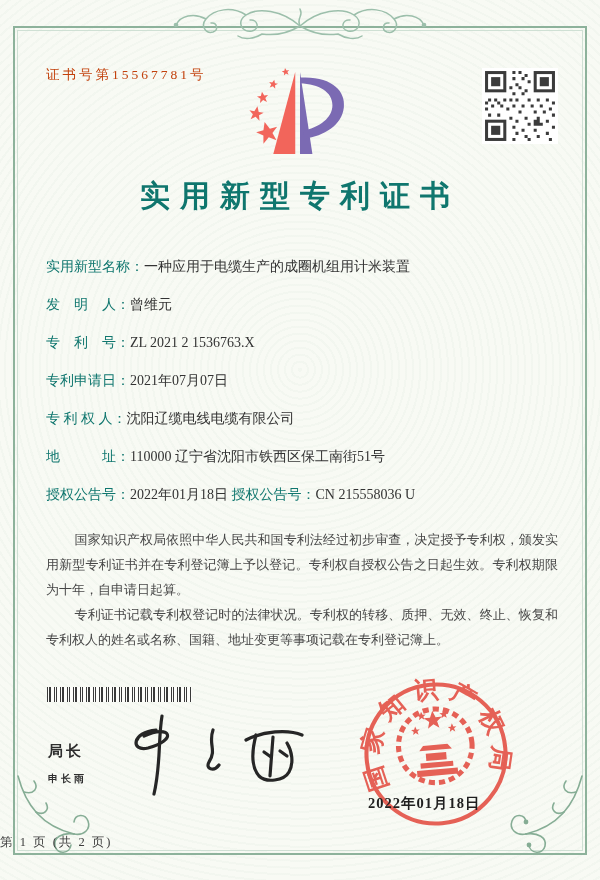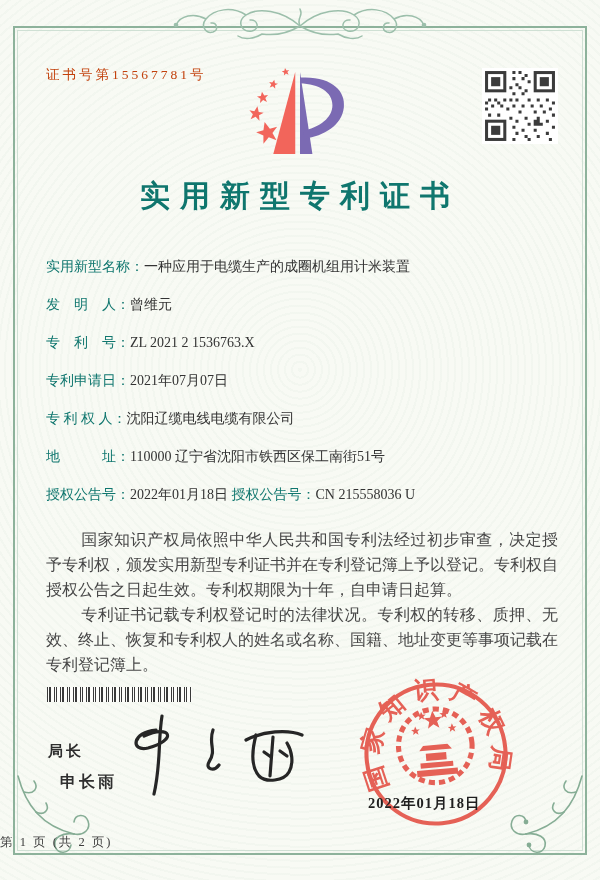--- a/index.html
+++ b/index.html
@@ -23,28 +23,28 @@
   .logo{position:absolute;top:56px;left:238px;width:124px;height:110px;}
   .qr{position:absolute;top:68px;left:482px;width:76px;height:76px;}
   .title{position:absolute;top:176px;left:0;width:100%;text-align:center;
     font-size:30px;font-weight:700;letter-spacing:10px;color:#0f766e;}
   .fields{position:absolute;top:256px;left:46px;right:36px;font-size:14px;}
   .frow{margin-bottom:16px;line-height:22px;white-space:nowrap;}
   .frow .lab{color:#0f766e;text-align:center;}
   .frow .val{color:#333;text-align:right;}
   .pair2{}
   .paras{position:absolute;top:527px;left:46px;right:42px;
-    font-size:16px;line-height:25px;color:#474747;text-align:justify;}
+    font-size:13px;line-height:25px;color:#474747;text-align:justify;}
   .paras p{margin:0;text-indent:2.2em;}
   .barcode{position:absolute;top:687px;left:47px;width:145px;height:15px;
     background:repeating-linear-gradient(90deg,#3a3a3a 0 1px,#fdfdfa 1px 2px,#3a3a3a 2px 4px,#fdfdfa 4px 7px,#3a3a3a 7px 8px,#fdfdfa 8px 9px,#3a3a3a 9px 10px,#fdfdfa 10px 13px);}
   .signer-role{position:absolute;top:742px;left:48px;
     font-family:"Liberation Sans","DejaVu Sans",sans-serif;font-size:15px;font-weight:700;letter-spacing:3px;color:#2f2f2f;}
   .signer-name{position:absolute;top:772px;left:48px;
-    font-family:"Liberation Sans","DejaVu Sans",sans-serif;font-size:16px;font-weight:700;letter-spacing:3px;color:#2f2f2f;margin-left:12px;}
+    font-family:"Liberation Sans","DejaVu Sans",sans-serif;font-size:10px;font-weight:700;letter-spacing:3px;color:#2f2f2f;}
   .signature{position:absolute;top:706px;left:116px;width:218px;height:96px;}
   .seal{position:absolute;top:662px;left:344px;width:184px;height:184px;opacity:.93;transform:rotate(-5deg);}
   .seal-date{position:absolute;top:794px;left:368px;font-size:14.5px;font-weight:600;letter-spacing:1px;color:#1f1f1f;}
   .footer{position:absolute;top:834px;left:0;width:100%;text-align:left;font-size:12.5px;letter-spacing:2px;color:#3c3c3c;}
 </style>
 </head>
 <body>
 
 <div class="frame"></div>
 

